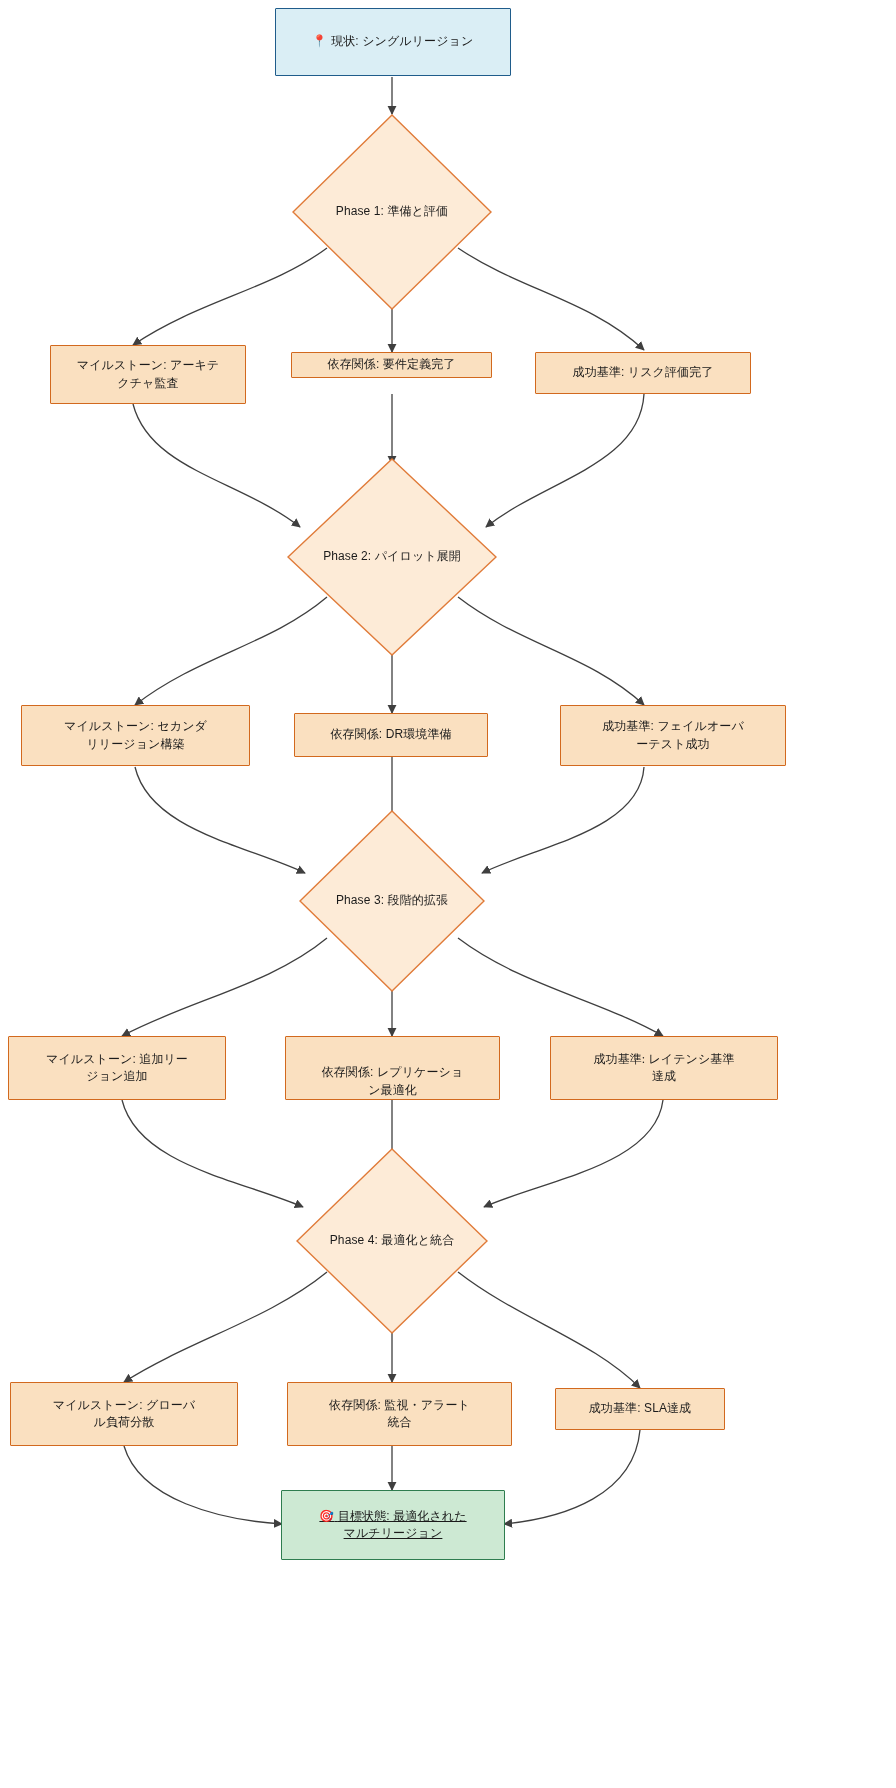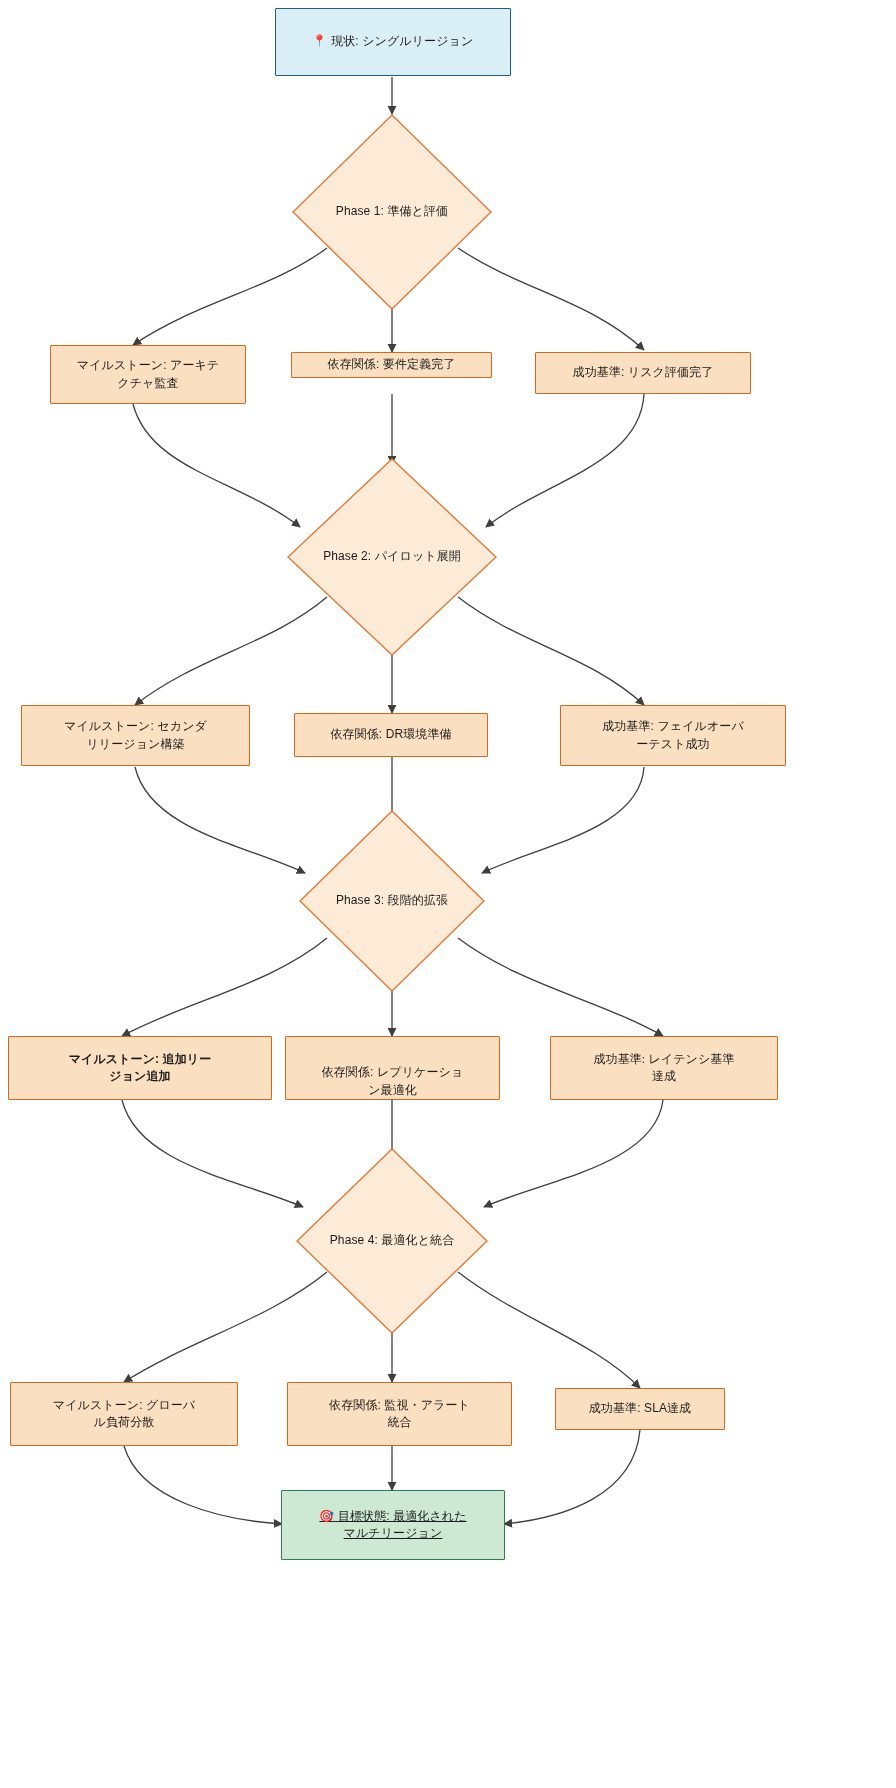--- a/index.html
+++ b/index.html
@@ -164,21 +164,21 @@
 ーテスト成功</span>
   </div>
 
   <div class="node diamond" style="left:299px; top:810px; width:186px; height:182px;">
     <svg class="dshape" viewBox="0 0 186 182" preserveAspectRatio="none">
       <polygon points="93,1 185,91 93,181 1,91" fill="#fdebd7" stroke="#e07b39" stroke-width="1.4"></polygon>
     </svg>
     <span class="node-label">Phase 3: 段階的拡張</span>
   </div>
 
-  <div class="node rect" style="left:8px; top:1036px; width:264px; height:64px;font-weight:bold;">
+  <div class="node rect" style="left:8px; top:1036px; width:218px; height:64px;">
     <span class="node-label">マイルストーン: 追加リー
 ジョン追加</span>
   </div>
   <div class="node rect" style="left:285px; top:1036px; width:215px; height:64px;align-items:flex-end;">
     <span class="node-label">依存関係: レプリケーショ
 ン最適化</span>
   </div>
   <div class="node rect" style="left:550px; top:1036px; width:228px; height:64px;font-family:Liberation Serif, serif;">
     <span class="node-label">成功基準: レイテンシ基準
 達成</span>

